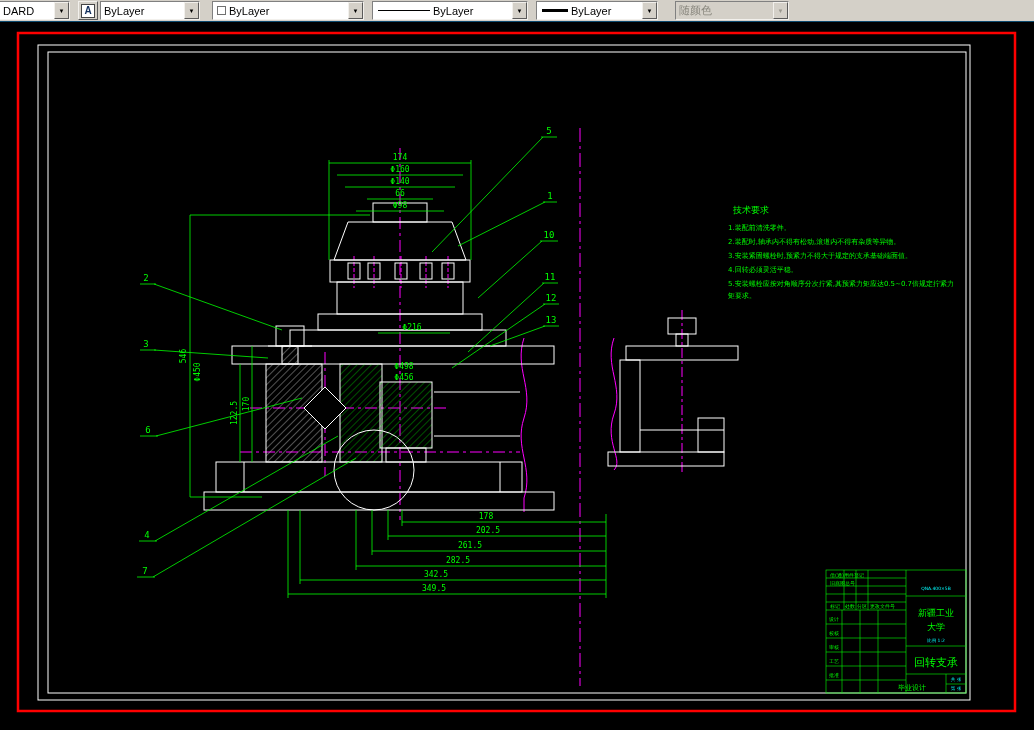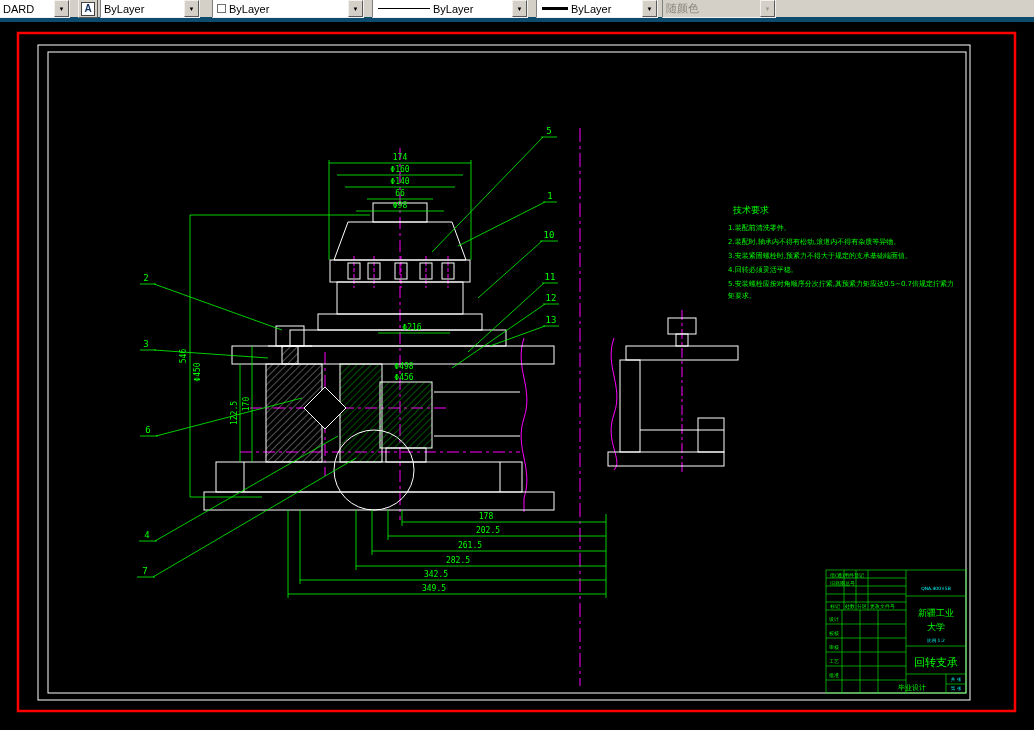--- a/index.html
+++ b/index.html
@@ -1,21 +1,21 @@
 <!DOCTYPE html>
 <html><head>
 <meta charset="utf-8">
 <style>
   *{box-sizing:border-box}
   html,body{margin:0;padding:0}
   body{width:1034px;height:730px;background:#000;position:relative;overflow:hidden;
        font-family:"Liberation Sans",sans-serif}
   
   .toolbar{position:absolute;top:0;left:0;width:1034px;height:22px;background:#d4d0c8;
-           display:flex;align-items:center;z-index:5;border-bottom:5px solid #0c4a6e}
+           display:flex;align-items:center;z-index:5;border-bottom:1px solid #0c4a6e}
   .combo{height:19px;background:#fff;border:1px solid;border-color:#808080 #f2f0ec #f2f0ec #808080;
          display:flex;align-items:center;font-size:11px;color:#000;flex:none;overflow:hidden}
   .combo .ctext{flex:1;padding:0 3px;white-space:nowrap;overflow:hidden}
   .carrow{width:15px;align-self:stretch;background:#d4d0c8;border:1px solid;
           border-color:#f2f0ec #5a5a5a #5a5a5a #f2f0ec;display:flex;align-items:center;
           justify-content:center;flex:none}
   .arr{font-size:6px;line-height:1;color:#000}
   .combo.disabled{background:#d4d0c8;color:#8a887f}
   .combo.disabled .arr{color:#9a988f}
   .toolbtn{width:20px;height:19px;margin-left:8px;background:#d4d0c8;border:1px solid;
@@ -82,21 +82,21 @@
   </div>
 
   <div class="combo" style="width:122px;margin-left:8px">
     <span class="lwline"></span>
     <span class="ctext">ByLayer</span>
     <span class="carrow">
         <span class="arr">▼</span>
       </span>
   </div>
 
-  <div class="combo disabled" style="width:114px;margin-left:4px">
+  <div class="combo disabled" style="width:114px;margin-left:17px">
     <span class="ctext">随颜色</span>
     <span class="carrow">
         <span class="arr">▼</span>
       </span>
   </div>
 </div>
 
 <svg class="canvas" width="1034" height="730" viewBox="0 0 1034 730">
   <defs>
     <pattern id="hW" width="5" height="5" patternUnits="userSpaceOnUse" patternTransform="rotate(45)">

